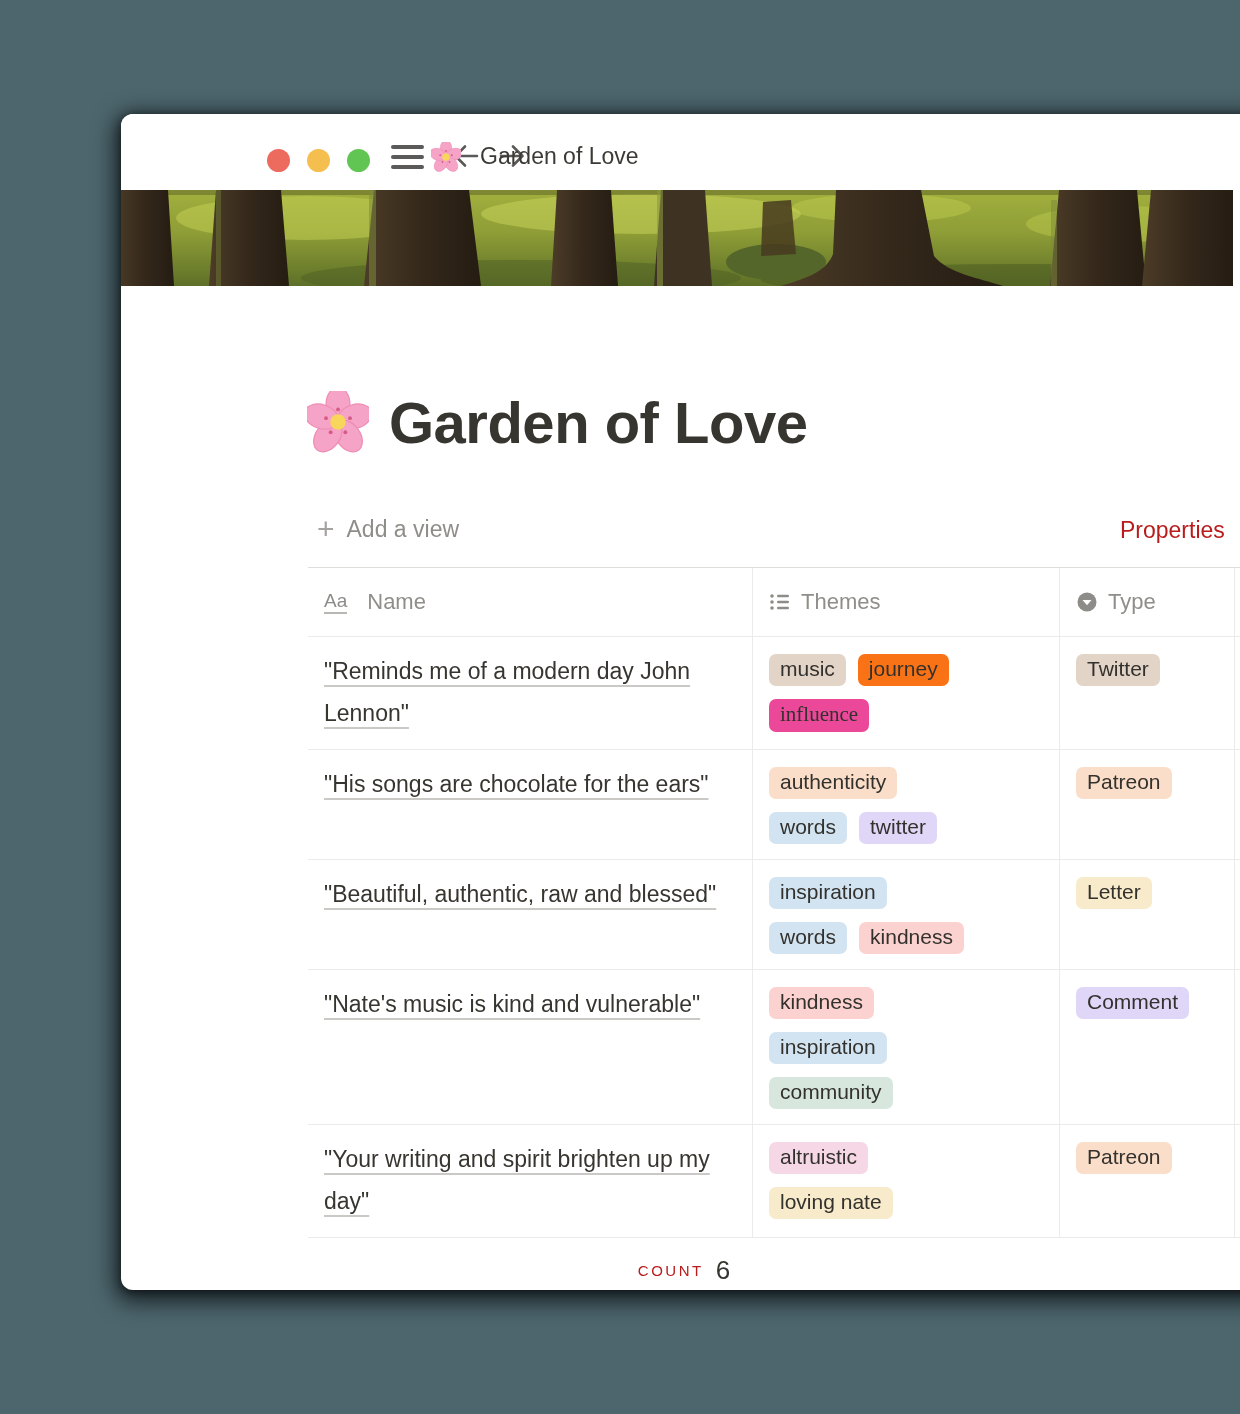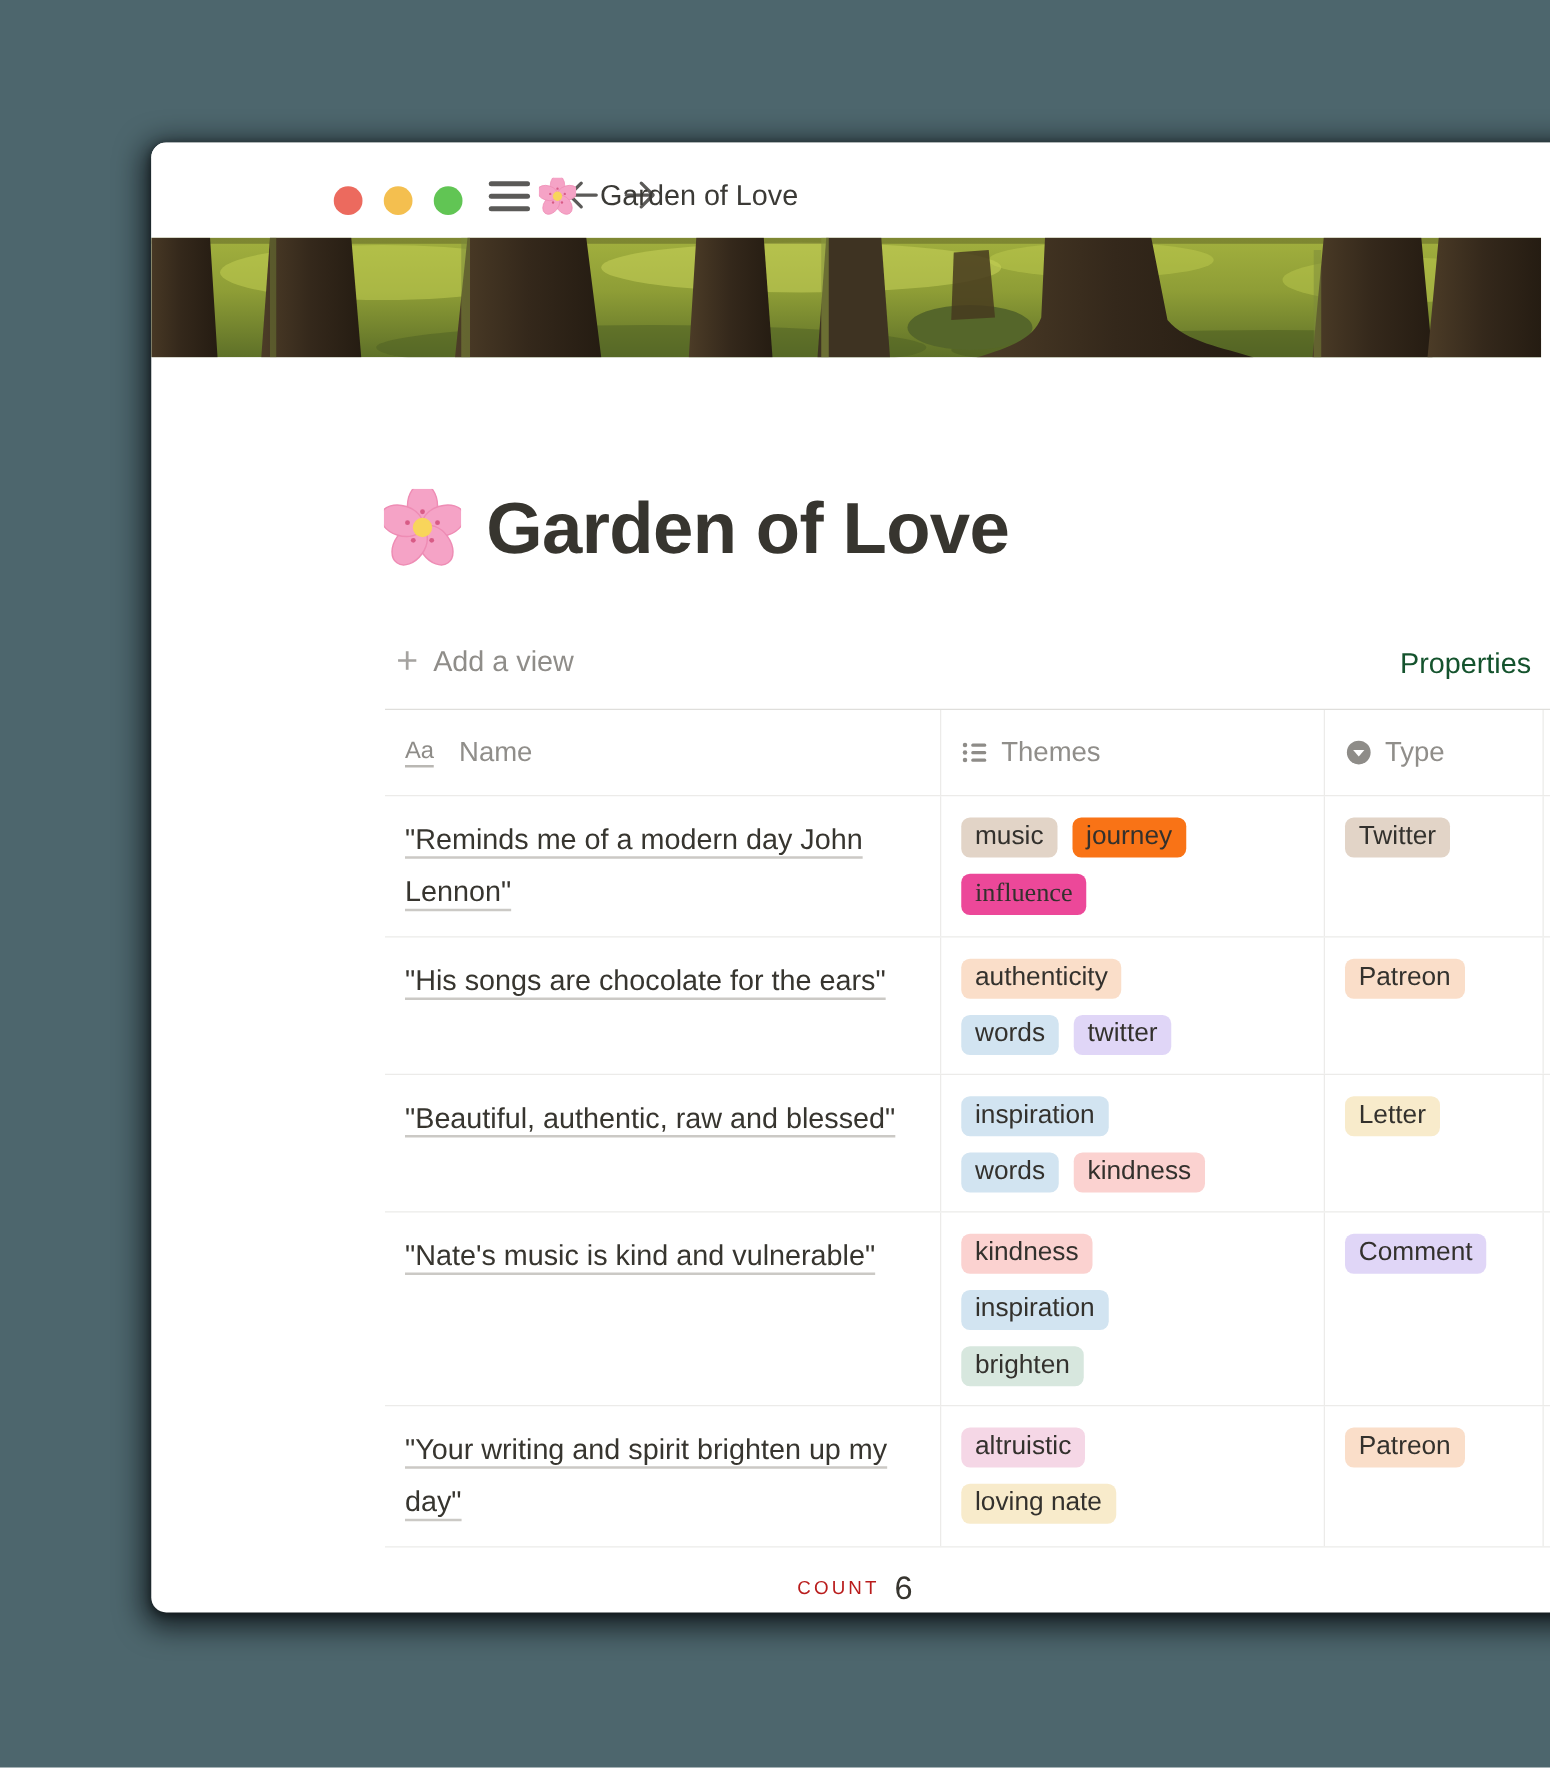--- a/index.html
+++ b/index.html
@@ -37,21 +37,21 @@
   .cover { position:absolute; left:0; top:76px; width:1112px; height:96px; overflow:hidden; }
   .cover svg { display:block; width:100%; height:100%; }
   
   .page-title { position:absolute; left:186px; top:272px; height:72px; display:flex; align-items:center; }
   .page-title .emoji-svg { width:62px; height:62px; margin-right:20px; }
   .page-title h1 { font-size:58px; font-weight:700; letter-spacing:-0.5px; color:#37352F; }
   .views-row { position:absolute; left:0; right:0; top:400px; height:34px; }
   .add-view { position:absolute; left:196px; top:0; display:flex; align-items:center; color:#8F8D89; cursor:pointer; }
   .add-view .plus { font-size:30px; font-weight:400; color:#A5A3A0; margin-right:12px; line-height:30px; }
   .add-view .lbl { font-size:23px; }
-  .properties-btn { position:absolute; left:999px; top:3px; font-size:23px; color:#14532d; white-space:nowrap; cursor:pointer; }
+  .properties-btn { position:absolute; left:999px; top:3px; font-size:23px; color:#b91c1c; white-space:nowrap; cursor:pointer; }
   
   .table { position:absolute; left:0; right:0; top:453px; }
   .thead {
     margin-left:187px; height:70px;
     border-top:1px solid #DFDEDB; border-bottom:1px solid #ECEBE9;
     display:flex;
   }
   .hcell { display:flex; align-items:center; gap:10px; padding:0 16px; color:#908E8A; font-size:22px; }
   .hcell .aa { font-size:19px; color:#8E8C88; border-bottom:2px solid #B9B7B3; line-height:20px; padding-bottom:1px; }
   .col-name { width:445px; border-right:1px solid #ECEBE9;gap:20px; }
@@ -256,21 +256,21 @@
         <div class="row">
           <div class="cell name-cell"><span>"Nate's music is kind and vulnerable"</span></div>
           <div class="cell themes-cell">
             <div class="tag-line">
               <div class="tag" style="background: rgb(251, 210, 208);">kindness</div>
             </div>
             <div class="tag-line">
               <div class="tag" style="background: rgb(210, 228, 241);">inspiration</div>
             </div>
             <div class="tag-line">
-              <div class="tag" style="background: rgb(215, 231, 222);">brighten</div>
+              <div class="tag" style="background: rgb(215, 231, 222);">community</div>
             </div>
           </div>
           <div class="cell type-cell"><div class="tag" style="background: rgb(224, 214, 247);">Comment</div></div>
           <div class="cell rest-cell"></div>
         </div>
         <div class="row">
           <div class="cell name-cell"><span>"Your writing and spirit brighten up my day"</span></div>
           <div class="cell themes-cell">
             <div class="tag-line">
               <div class="tag" style="background: rgb(245, 215, 230);">altruistic</div>

